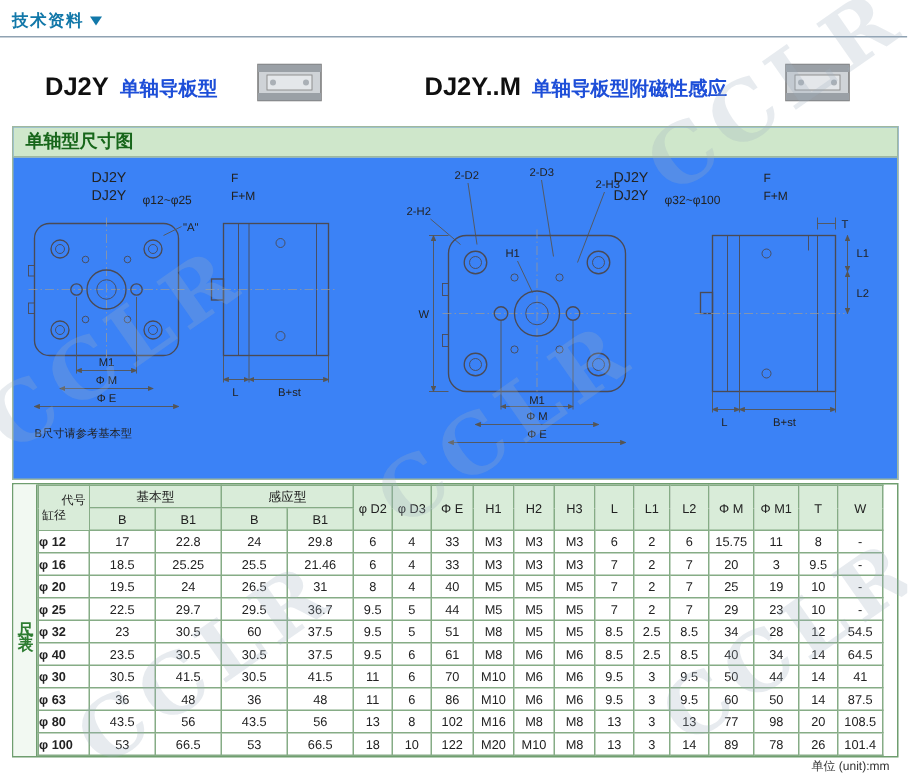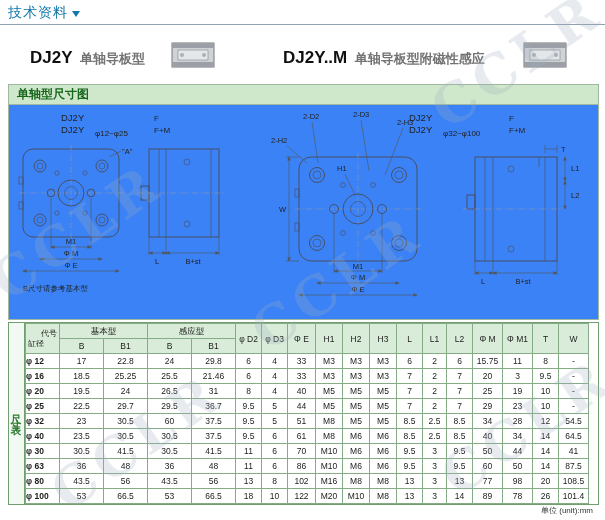--- a/index.html
+++ b/index.html
@@ -1,27 +1,27 @@
 <!DOCTYPE html>
 <html><head>
 <meta charset="utf-8">
 <style>
   html,body{margin:0;padding:0;background:#fff;}
   .page{position:relative;width:605px;height:520px;background:#fff;overflow:hidden;
         font-family:"Liberation Sans",sans-serif;color:#222;}
   
   .topbar{position:absolute;left:8px;top:4px;height:18px;display:flex;align-items:center;gap:4px;}
-  .breadcrumb{font-size:14px;font-weight:normal;color:#1278a9;letter-spacing:1px;}
+  .breadcrumb{font-size:11px;font-weight:bold;color:#1278a9;letter-spacing:1px;}
   .tri{width:0;height:0;border-left:4px solid transparent;border-right:4px solid transparent;
        border-top:6px solid #1278a9;display:inline-block;margin-top:2px;}
   .toprule{position:absolute;left:0;top:24px;width:605px;border-top:1.5px solid #8fa2b2;}
   
   .title{position:absolute;top:48px;white-space:nowrap;}
   .title .model{font-size:17px;font-weight:bold;color:#101010;}
-  .title .desc{font-size:13px;font-weight:bold;color:#737373;margin-left:3px;}
+  .title .desc{font-size:13px;font-weight:bold;color:#1d4ed8;margin-left:3px;}
   .t-left{left:30px;} .t-right{left:283px;}
   .thumb{position:absolute;top:40px;}
   .th-left{left:170px;} .th-right{left:522px;}
   
   .mainbox{position:absolute;left:8px;top:84px;width:589px;height:234px;
            border:1px solid #9fb89f;background:#3b82f6;}
   .mainbox-header{height:19px;background:#cfe7cb;border-bottom:1px solid #9fb89f;
            font-size:12px;font-weight:bold;color:#17661a;line-height:19px;padding-left:8px;}
   .drawing{display:block;}
   .drawing text{font-size:8px;fill:#222;}

